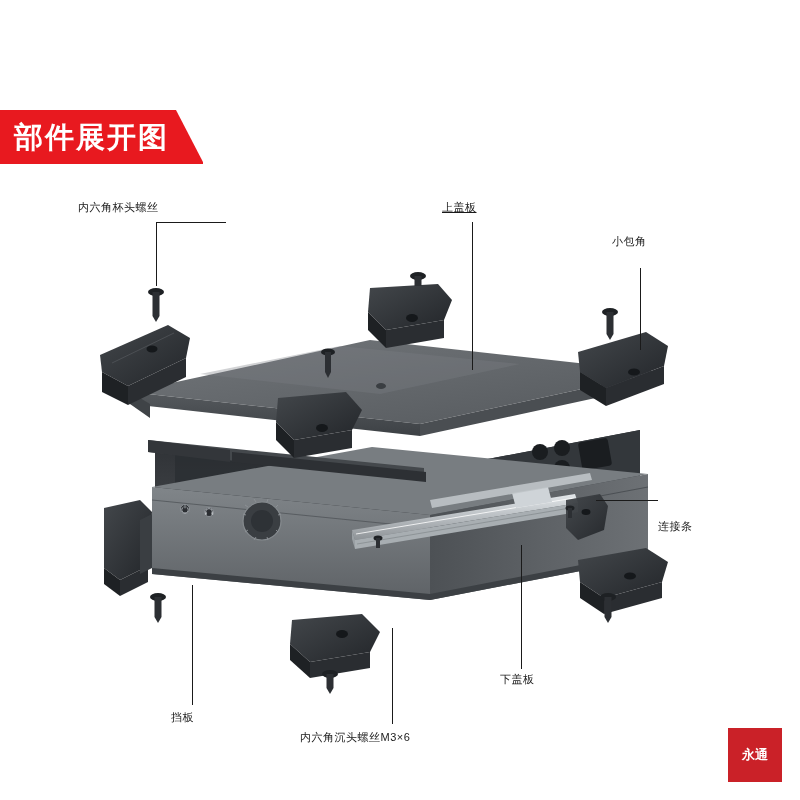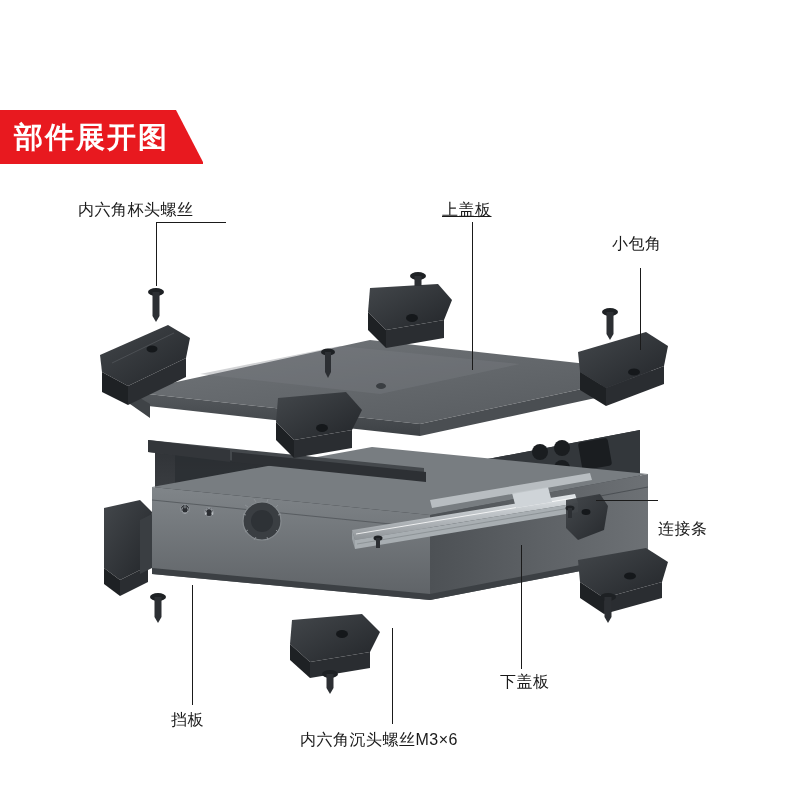--- a/index.html
+++ b/index.html
@@ -48,21 +48,21 @@
     font-size: 29px;
     font-weight: bold;
     letter-spacing: 2px;
     line-height: 1;
     z-index: 2;
   }
 
   
   .label {
     position: absolute;
-    font-size: 16px;
+    font-size: 11px;
     color: #1a1a1a;
     white-space: nowrap;
     letter-spacing: 0.5px;
   }
 
   
   .leader {
     position: absolute;
     background: #1a1a1a;
   }
@@ -355,14 +355,15 @@
   <div class="leader v" style="left:192px; top:585px; height:120px;"></div>
 
   <div class="label" style="left:78px;  top:200px;">内六角杯头螺丝</div>
   <div class="label" style="left:442px; top:200px;text-decoration:underline;">上盖板</div>
   <div class="label" style="left:612px; top:234px;">小包角</div>
   <div class="label" style="left:658px; top:519px;">连接条</div>
   <div class="label" style="left:500px; top:672px;">下盖板</div>
   <div class="label" style="left:300px; top:730px;">内六角沉头螺丝M3×6</div>
   <div class="label" style="left:171px; top:710px;">挡板</div>
 
+  <div id="watermark">永通</div>
 
 </div>
 
 </body></html>

